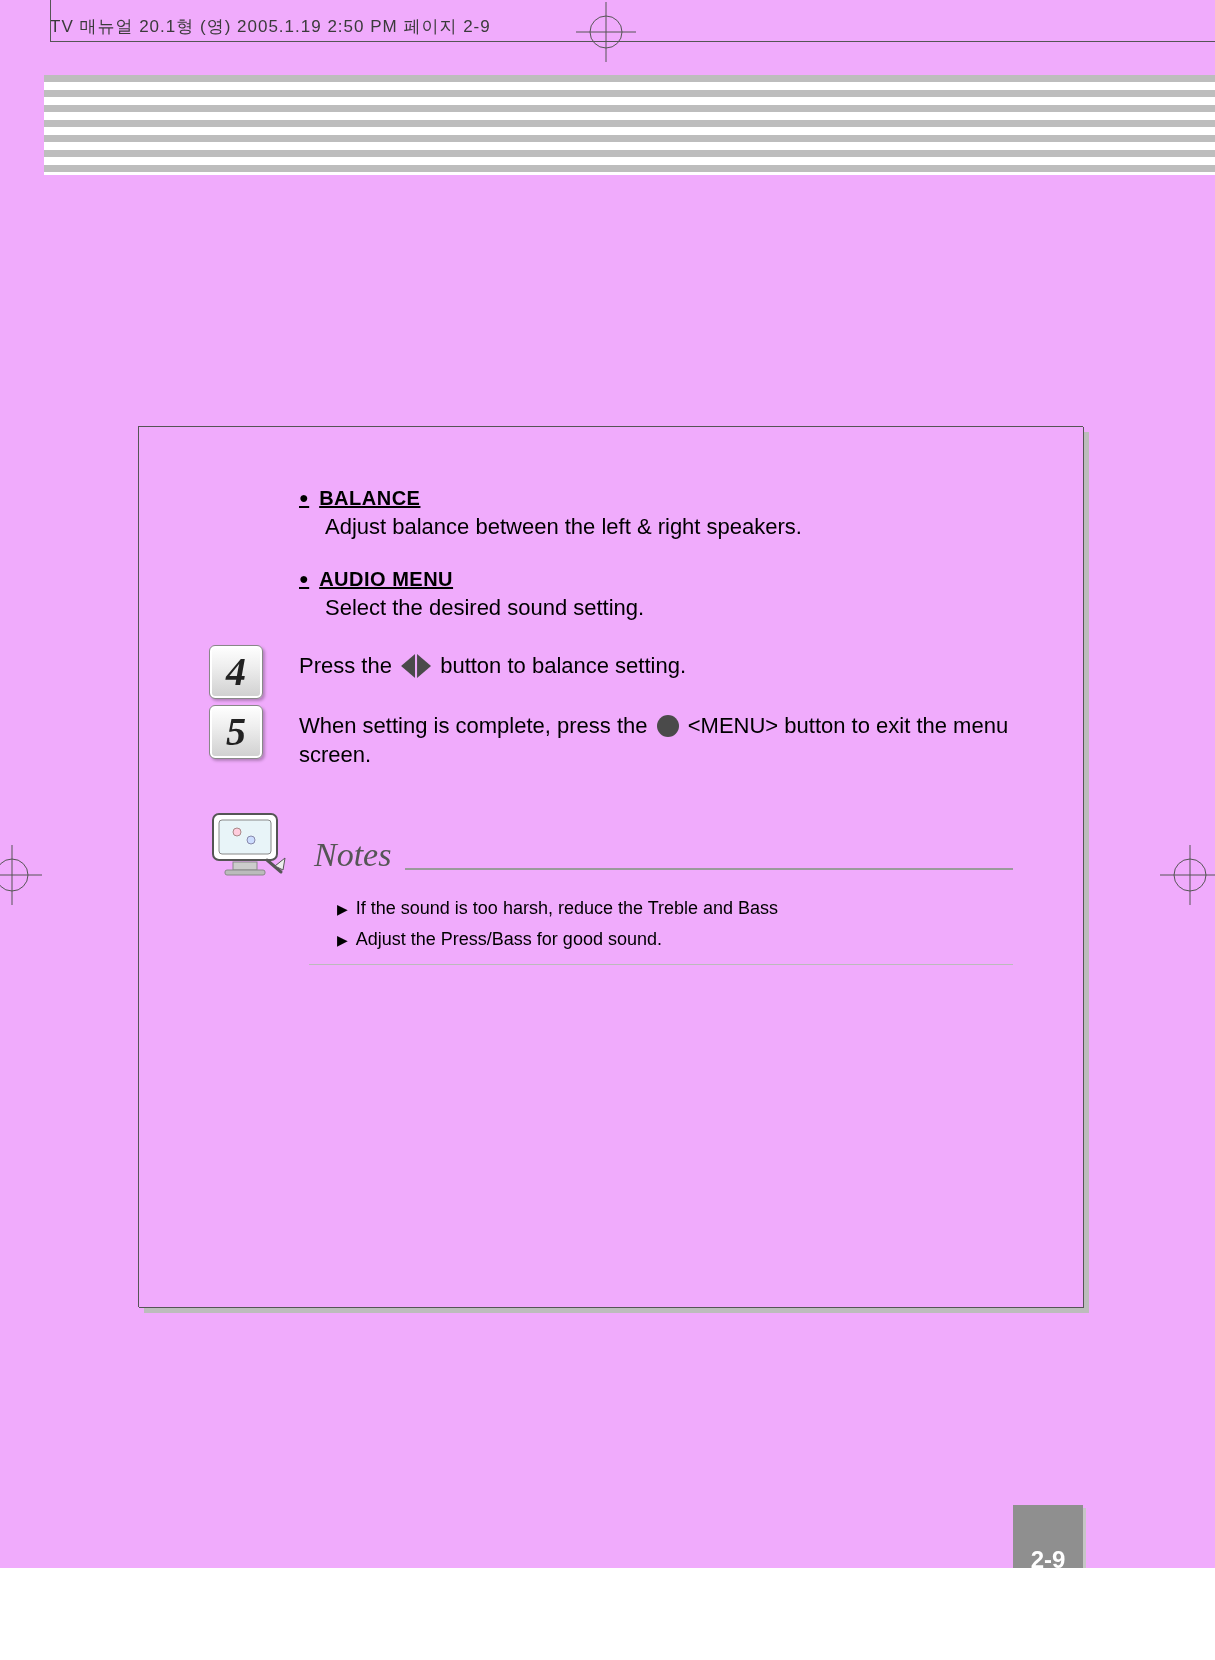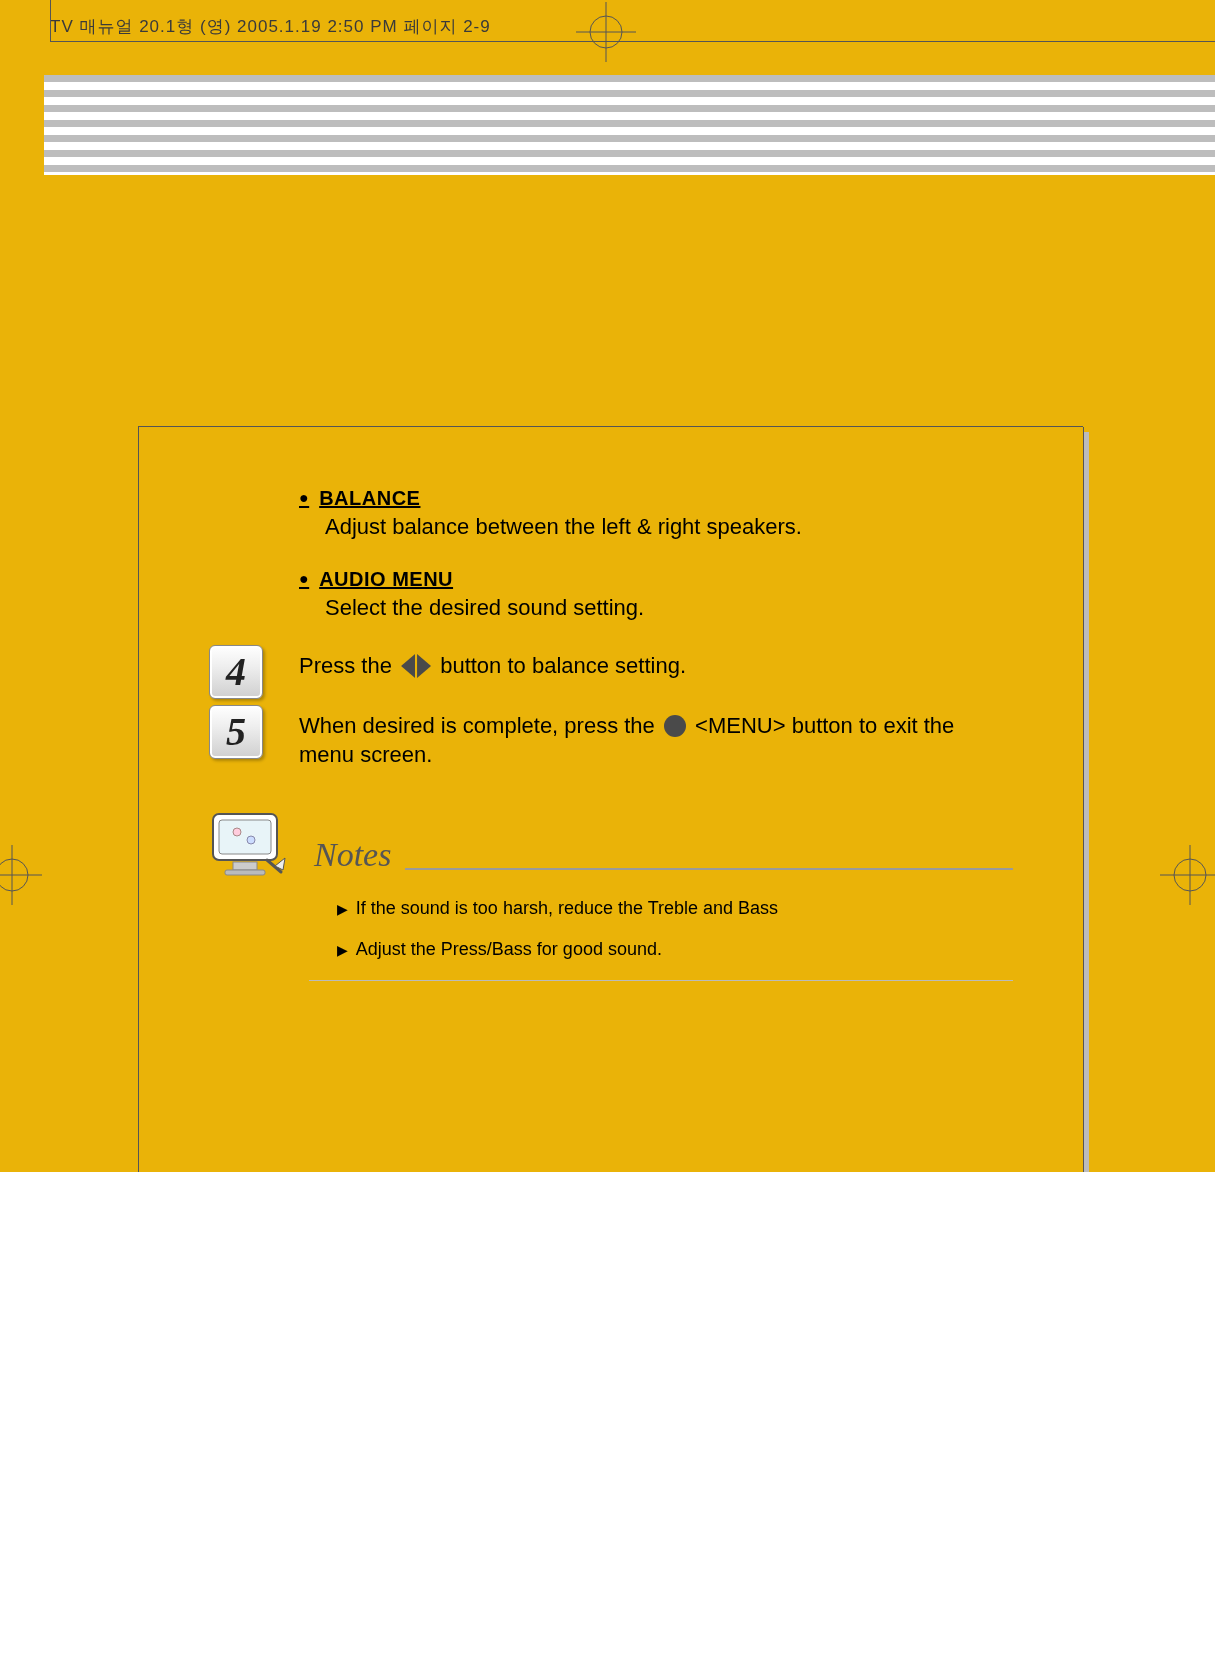--- a/index.html
+++ b/index.html
@@ -1,16 +1,16 @@
 <!DOCTYPE html>
 <html><head>
 <meta charset="utf-8">
 <style>
   html,body{margin:0;padding:0;background:#fff;font-family:Arial,Helvetica,sans-serif;color:#000;}
-  .page{width:1215px;height:1172px;position:relative;background:#eab308;overflow:hidden;}
+  .page{width:1215px;height:1568px;position:relative;background:#f0abfc;overflow:hidden;}
   
   .meta-line{position:absolute;top:15px;left:50px;font-size:17px;color:#3a3a3a;letter-spacing:1px;}
   
   .top-hair{position:absolute;top:41px;left:50px;right:0;height:1px;background:#555;}
   .top-vert{position:absolute;top:0;left:50px;width:1px;height:41px;background:#555;}
   .crop-target-top{position:absolute;top:2px;left:576px;}
   .crop-target-bottom{position:absolute;top:1600px;left:576px;}
   .crop-target-left{position:absolute;top:845px;left:-18px;}
   .crop-target-right{position:absolute;top:845px;left:1160px;}
   .crop svg{display:block;}
@@ -42,21 +42,21 @@
   .icon-lr{display:inline-flex;vertical-align:-5px;margin:0 3px;gap:2px;}
   .icon-lr span{width:14px;height:24px;background:#4a4a4a;display:inline-block;position:relative;}
   .icon-lr span:first-child{clip-path:polygon(100% 0,100% 100%,0 50%);border-radius:12px 0 0 12px;}
   .icon-lr span:last-child{clip-path:polygon(0 0,0 100%,100% 50%);border-radius:0 12px 12px 0;}
   
   .notes{margin-top:40px;margin-left:-90px;}
   .notes-head{display:flex;align-items:flex-end;}
   .notes-title{font-family:"Times New Roman",serif;font-style:italic;font-size:34px;color:#555;margin-left:25px;padding-bottom:4px;}
   .notes-rule{flex:1;border-bottom:2px solid #9a9a9a;margin-left:14px;margin-bottom:8px;}
   .notes-body{margin:20px 0 14px 100px;font-size:18px;}
-  .notes-body .note-line{margin:20px 0;padding-left:28px;}
+  .notes-body .note-line{margin:10px 0;padding-left:28px;}
   .notes-body .note-line:before{content:"▶";font-size:14px;margin-right:8px;}
   .notes-end{border-bottom:1px solid #bbb;margin-left:100px;}
   
   .monitor{width:80px;height:68px;}
   
   .page-tab{position:absolute;right:132px;top:1505px;width:70px;height:110px;background:#8f8f8f;
     display:flex;align-items:center;justify-content:center;color:#fff;font-size:24px;font-weight:bold;
     box-shadow:3px 3px 0 #c6c6c6;text-decoration:underline;}
 </style>
 </head>
@@ -120,21 +120,21 @@
               <span></span>
               <span></span>
             </span>
           <span> button to balance setting.</span>
         </div>
       </div>
 
       <div class="step">
         <div class="step-num">5</div>
         <div class="step-body">
-          <span>When desired is complete, press the </span>
+          <span>When setting is complete, press the </span>
           <span class="icon-circle"></span>
           <span> &lt;MENU&gt; button to exit the menu screen.</span>
         </div>
       </div>
 
       <div class="notes">
         <div class="notes-head">
           <div class="monitor">
             <svg viewBox="0 0 80 68" width="80" height="68">
               <rect x="4" y="4" width="64" height="46" rx="6" fill="#fff" stroke="#555" stroke-width="2"></rect>

